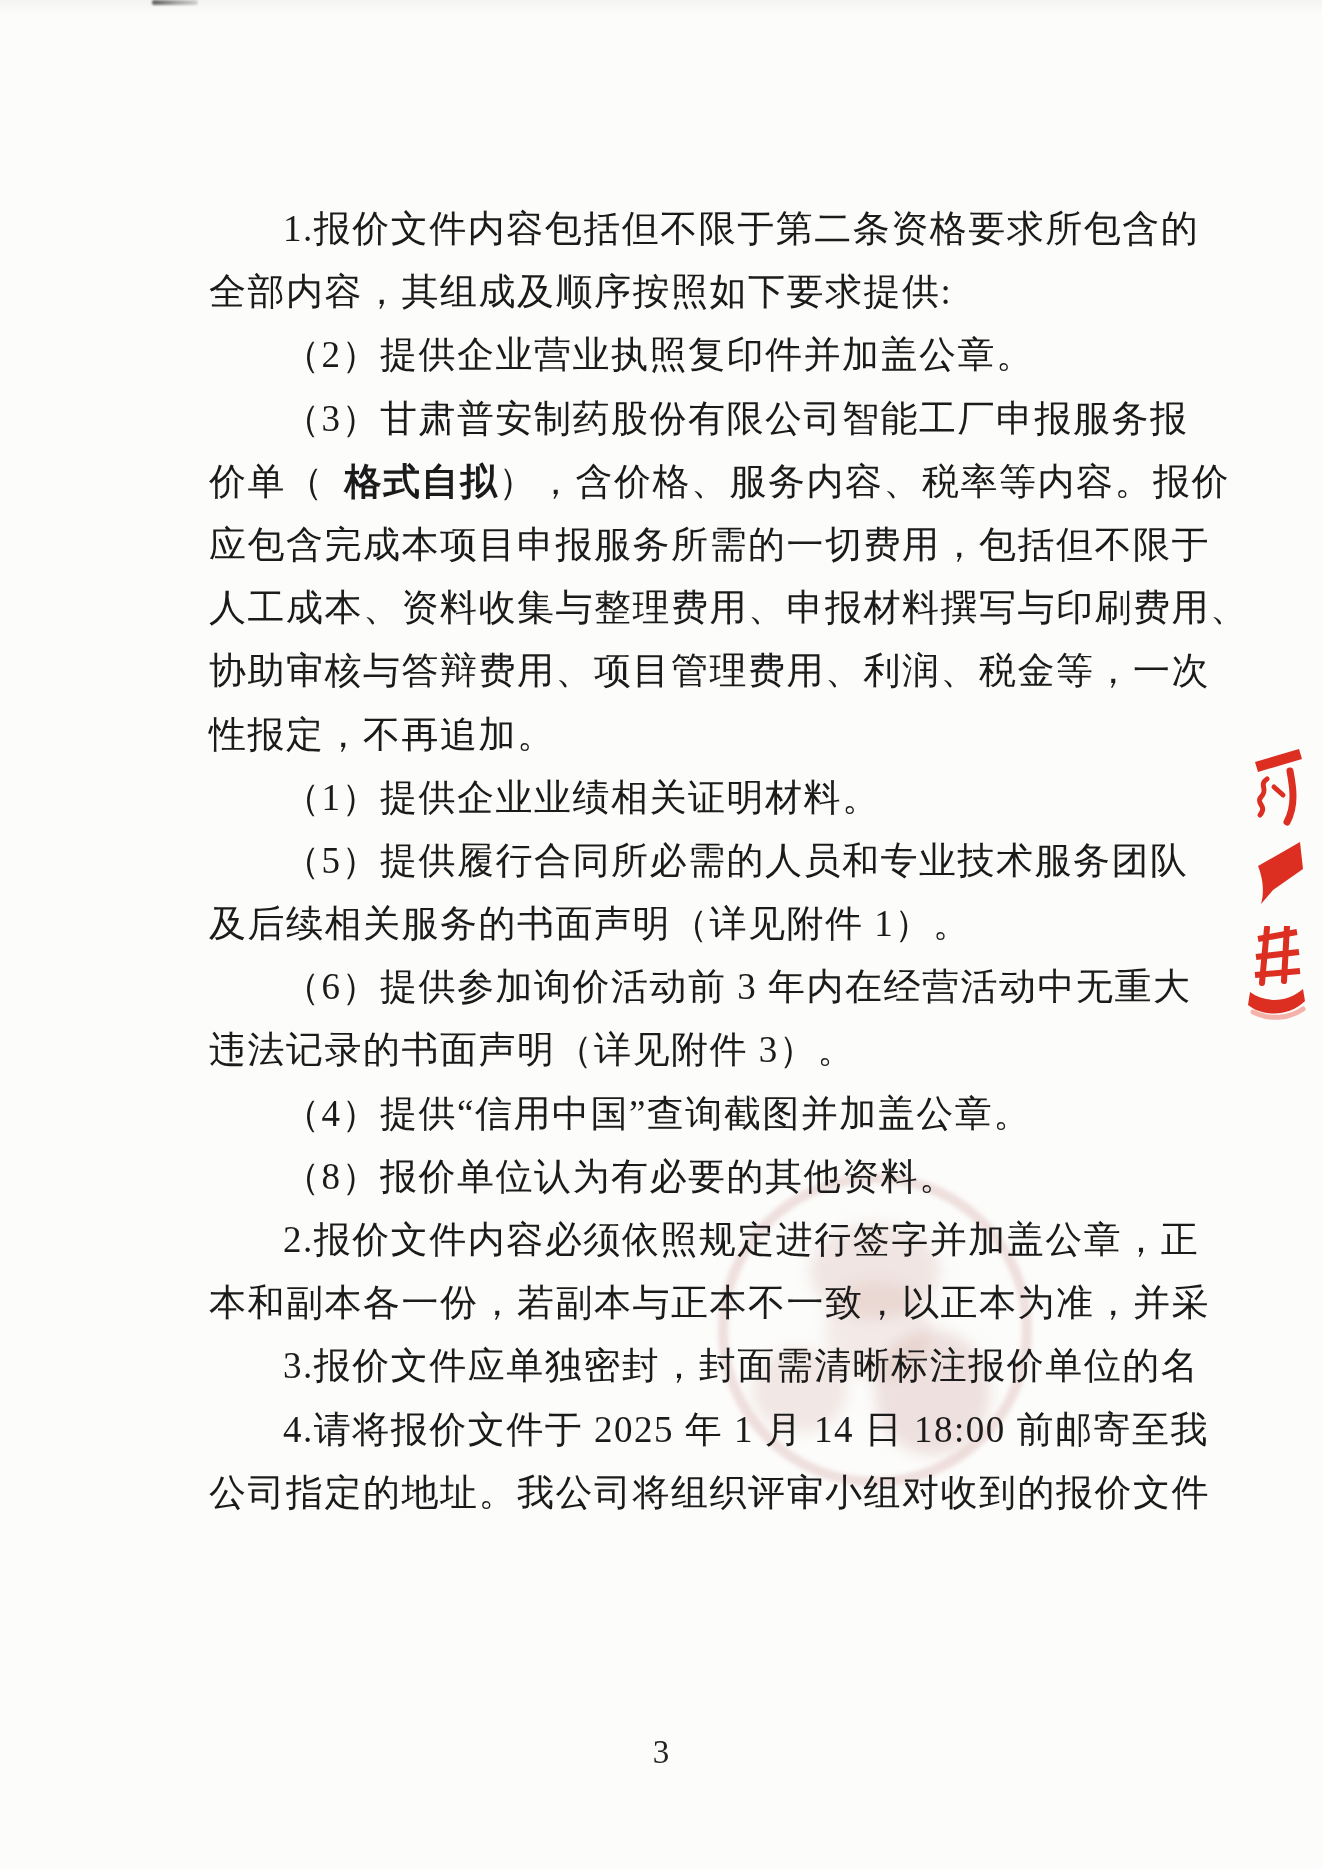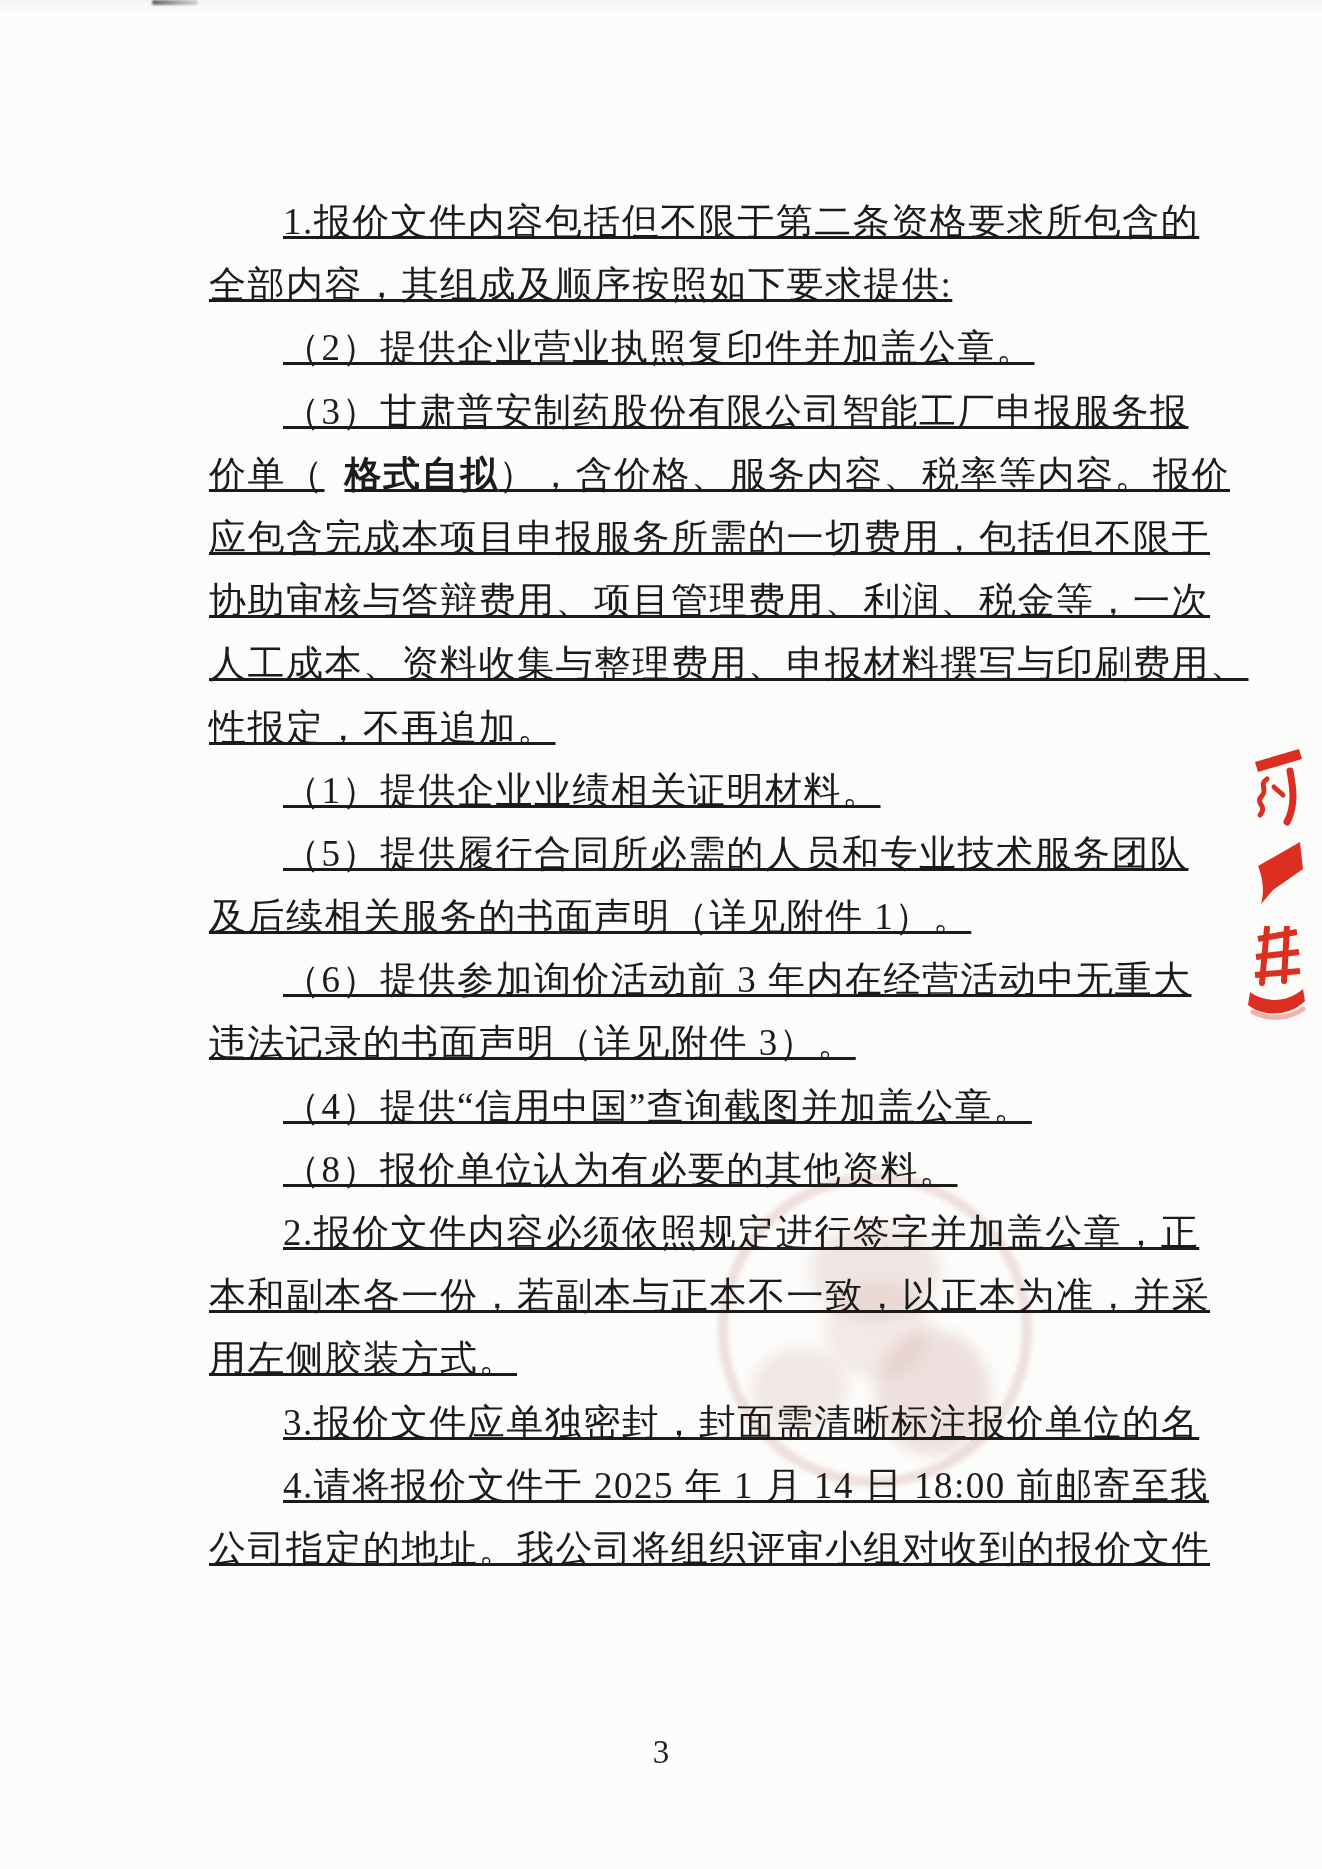--- a/index.html
+++ b/index.html
@@ -13,24 +13,23 @@
     background:linear-gradient(180deg,#f4f4f2 0px,#fcfcfb 14px,#fcfcfb 100%);
   }
   
   .smudge{
     position:absolute;left:152px;top:0;width:46px;height:5px;
     background:linear-gradient(90deg,#3c3c3c,#8d8d8d,#c9c9c9);
     filter:blur(1.2px);opacity:.8;border-radius:2px;
   }
   
   .doc-body{
-    position:absolute;left:209px;top:190px;width:1040px;
+    position:absolute;left:209px;top:197px;width:1040px;
     color:#1b1b1b;font-size:37px;line-height:63.2px;letter-spacing:1.5px;
     z-index:3;
-    text-decoration:underline;
   }
   .line{white-space:nowrap;height:63.2px;}
   .line.indent{padding-left:74px;}
   .seg.bold{font-weight:bold;margin-left:20px;}
   .page-number{
     position:absolute;top:1734px;left:0;width:100%;text-align:center;
     font-size:33px;color:#232323;z-index:3;
   }
   
   .circular-seal{
@@ -87,33 +86,32 @@
     </svg>
   </div>
 
   <div class="doc-body">
       <div class="line indent"><span class="seg">1.报价文件内容包括但不限于第二条资格要求所包含的</span></div>
       <div class="line"><span class="seg">全部内容，其组成及顺序按照如下要求提供:</span></div>
       <div class="line indent"><span class="seg">（2）提供企业营业执照复印件并加盖公章。</span></div>
       <div class="line indent"><span class="seg">（3）甘肃普安制药股份有限公司智能工厂申报服务报</span></div>
       <div class="line"><span class="seg">价单（</span><span class="seg bold">格式自拟</span><span class="seg">），含价格、服务内容、税率等内容。报价</span></div>
       <div class="line"><span class="seg">应包含完成本项目申报服务所需的一切费用，包括但不限于</span></div>
+      <div class="line"><span class="seg">人工成本、资料收集与整理费用、申报材料撰写与印刷费用、</span></div>
       <div class="line"><span class="seg">协助审核与答辩费用、项目管理费用、利润、税金等，一次</span></div>
-      <div class="line"><span class="seg">人工成本、资料收集与整理费用、申报材料撰写与印刷费用、</span></div>
       <div class="line"><span class="seg">性报定，不再追加。</span></div>
       <div class="line indent"><span class="seg">（1）提供企业业绩相关证明材料。</span></div>
       <div class="line indent"><span class="seg">（5）提供履行合同所必需的人员和专业技术服务团队</span></div>
       <div class="line"><span class="seg">及后续相关服务的书面声明（详见附件 1）。</span></div>
       <div class="line indent"><span class="seg">（6）提供参加询价活动前 3 年内在经营活动中无重大</span></div>
       <div class="line"><span class="seg">违法记录的书面声明（详见附件 3）。</span></div>
       <div class="line indent"><span class="seg">（4）提供“信用中国”查询截图并加盖公章。</span></div>
       <div class="line indent"><span class="seg">（8）报价单位认为有必要的其他资料。</span></div>
       <div class="line indent"><span class="seg">2.报价文件内容必须依照规定进行签字并加盖公章，正</span></div>
       <div class="line"><span class="seg">本和副本各一份，若副本与正本不一致，以正本为准，并采</span></div>
-      <div class="line"><span class="seg">用左侧胶装方式。</span></div>
       <div class="line indent"><span class="seg">3.报价文件应单独密封，封面需清晰标注报价单位的名</span></div>
       <div class="line indent"><span class="seg">4.请将报价文件于 2025 年 1 月 14 日 18:00 前邮寄至我</span></div>
       <div class="line"><span class="seg">公司指定的地址。我公司将组织评审小组对收到的报价文件</span></div>
     </div>
 
   <div class="page-number">3</div>
 
 </div>
 
 </body></html>

